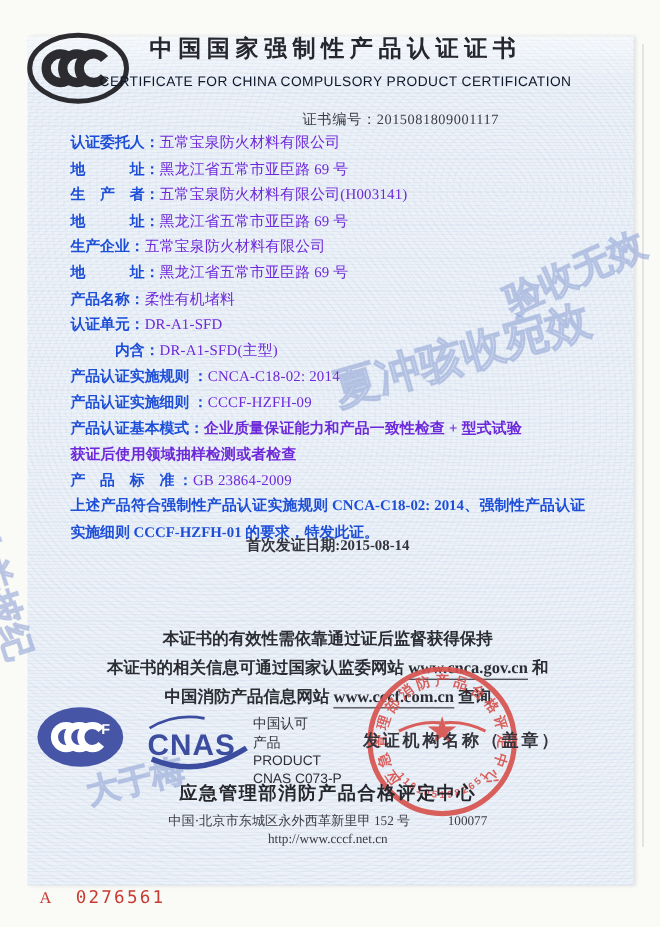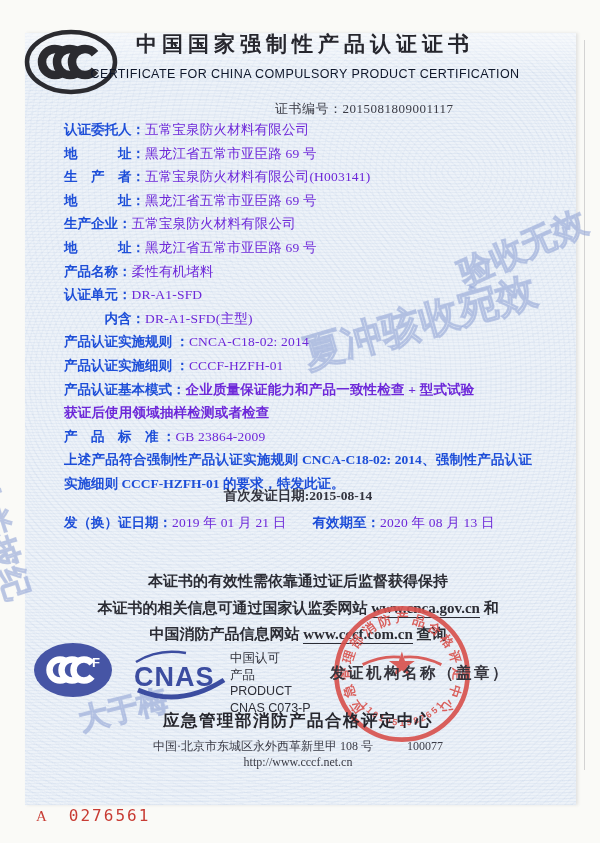--- a/index.html
+++ b/index.html
@@ -96,33 +96,30 @@
   <div class="row"><span class="lbl">认证委托人：</span><span class="val">五常宝泉防火材料有限公司</span></div>
   <div class="row"><span class="lbl">地　　　址：</span><span class="val">黑龙江省五常市亚臣路 69 号</span></div>
   <div class="row"><span class="lbl">生　产　者：</span><span class="val">五常宝泉防火材料有限公司(H003141)</span></div>
   <div class="row"><span class="lbl">地　　　址：</span><span class="val">黑龙江省五常市亚臣路 69 号</span></div>
   <div class="row"><span class="lbl">生产企业：</span><span class="val">五常宝泉防火材料有限公司</span></div>
   <div class="row"><span class="lbl">地　　　址：</span><span class="val">黑龙江省五常市亚臣路 69 号</span></div>
   <div class="row"><span class="lbl">产品名称：</span><span class="val">柔性有机堵料</span></div>
   <div class="row"><span class="lbl">认证单元：</span><span class="val">DR-A1-SFD</span></div>
   <div class="row"><span class="lbl">　　　内含：</span><span class="val">DR-A1-SFD(主型)</span></div>
   <div class="row"><span class="lbl">产品认证实施规则 ：</span><span class="val">CNCA-C18-02: 2014</span></div>
-  <div class="row"><span class="lbl">产品认证实施细则 ：</span><span class="val">CCCF-HZFH-01</span></div>
+  <div class="row"><span class="lbl">产品认证实施细则 ：</span><span class="val">CCCF-HZFH-09</span></div>
   <div class="row"><span class="lbl">产品认证基本模式：</span><span class="val lbl">企业质量保证能力和产品一致性检查 + 型式试验</span></div>
   <div class="row"><span class="lbl"></span><span class="val lbl">获证后使用领域抽样检测或者检查</span></div>
   <div class="row"><span class="lbl">产　品　标　准 ：</span><span class="val">GB 23864-2009</span></div>
   <div class="statement">上述产品符合强制性产品认证实施规则 CNCA-C18-02: 2014、强制性产品认证实施细则 CCCF-HZFH-01 的要求，特发此证。</div>
 </div>
 
 <div class="dates">
   <div class="d1">
     <span>首次发证日期:</span><span>2015-08-14</span>
-  </div>
-  <div class="d2">
-    <span class="lbl">发（换）证日期：</span><span class="val">2019 年 01 月 21 日</span><span class="gap"></span><span class="lbl">有效期至：</span><span class="val">2020 年 08 月 13 日</span>
   </div>
 </div>
 
 <div class="notes">
   <div>本证书的有效性需依靠通过证后监督获得保持</div>
   <div>
     <span>本证书的相关信息可通过国家认监委网站 </span><span class="u">www.cnca.gov.cn</span><span> 和</span>
   </div>
   <div>
     <span>中国消防产品信息网站 </span><span class="u">www.cccf.com.cn</span><span> 查询</span>
@@ -188,19 +185,19 @@
         <text x="122.13244437154378" y="115.35331853275966" transform="rotate(-50 122.13244437154378 115.35331853275966)" font-size="9.5" text-anchor="middle">1</text>
       </g>
     <path d="M 38 70 Q 58 60 78 62 M 82 62 Q 102 60 122 70" fill="none" stroke="#d8534f" stroke-width="3"></path>
     <text x="80" y="82" font-size="36" text-anchor="middle" fill="#d8534f">★</text>
   </svg>
 </div>
 <div class="stamp-overlay">发证机构名称（盖章）</div>
 
 <div class="f-org">应急管理部消防产品合格评定中心</div>
 <div class="f-addr">
-  <span>中国·北京市东城区永外西革新里甲 108 号</span><span class="pc">100077</span>
+  <span>中国·北京市东城区永外西革新里甲 152 号</span><span class="pc">100077</span>
 </div>
 <div class="f-url">http://www.cccf.net.cn</div>
 
 <div class="serial">
   <span class="pfx">A</span><span class="num">0276561</span>
 </div>
 
 </body></html>

